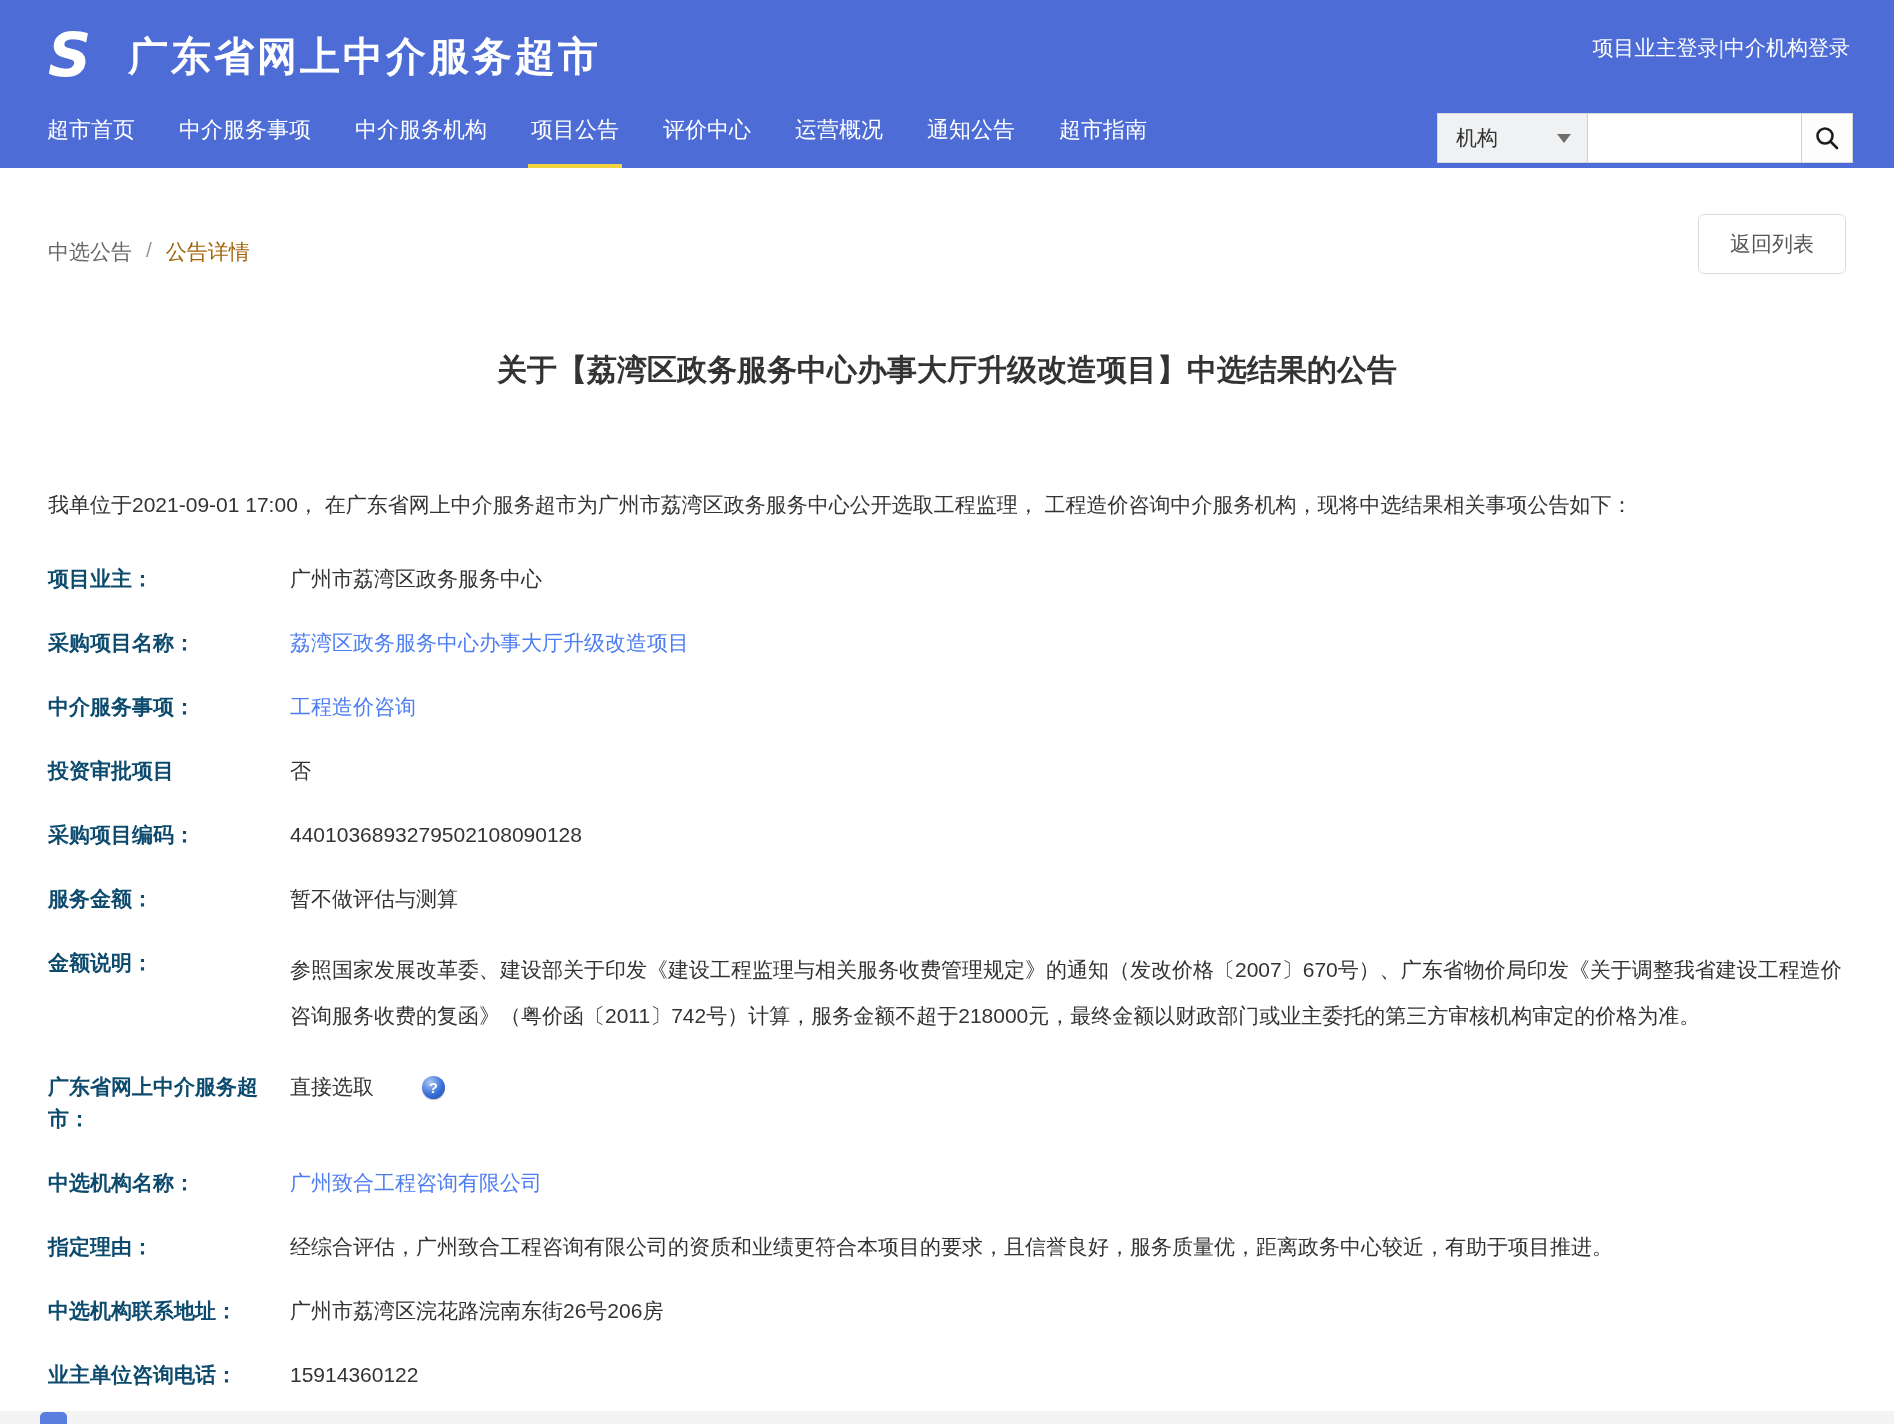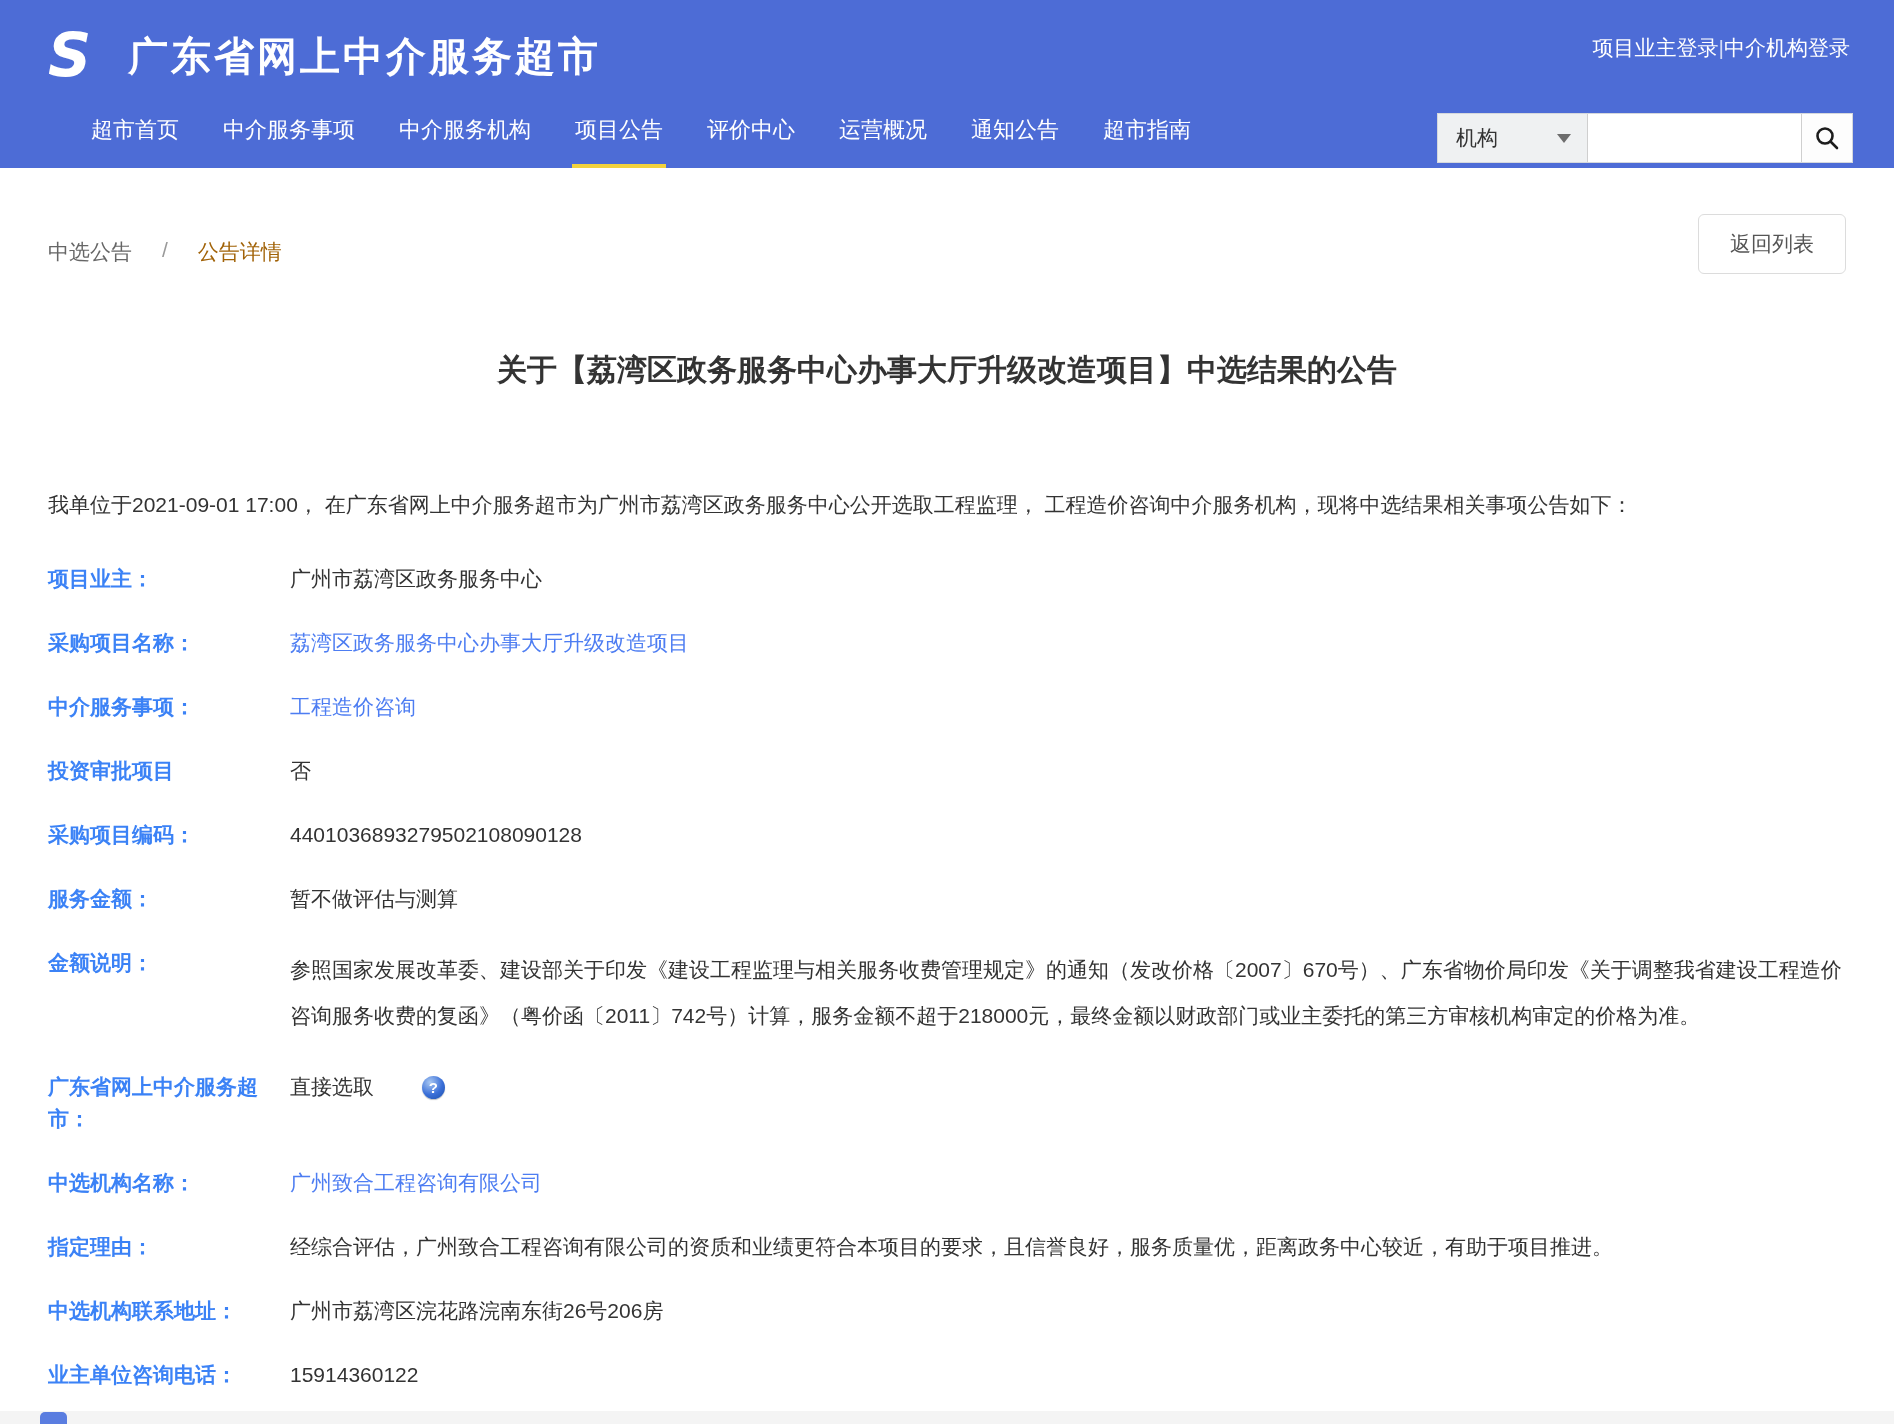--- a/index.html
+++ b/index.html
@@ -10,49 +10,49 @@
   }
   
   .header { background:#4d6cd6; height:168px; position:relative; }
   .header-top { display:flex; align-items:center; padding:16px 0 0 46px; height:96px; }
   .logo { width:66px; height:60px; display:block; }
   .brand-title { color:#fff; font-size:40px; font-weight:bold; letter-spacing:3px; margin-left:16px; }
   .top-links { position:absolute; top:34px; right:44px; display:flex; align-items:center; 
                color:#fff; font-size:21px; }
   .top-links .sep { color:rgba(255,255,255,.75); }
   .top-links a { color:#fff; text-decoration:none; cursor:pointer; }
-  .nav { display:flex; gap:38px; padding:0 0 0 88px; height:72px; align-items:stretch; }
+  .nav { display:flex; gap:38px; padding:0 0 0 44px; height:72px; align-items:stretch; }
   .nav-item { color:#fff; font-size:22px; display:flex; align-items:center; padding:0 3px;
               border-bottom:4px solid transparent; cursor:pointer; }
   .nav-item.active { border-bottom-color:#f2d23d; }
   
   .search-bar { position:absolute; top:113px; right:41px; width:416px; height:50px;
                 display:flex; border:1px solid #d5d8dc; background:#86efac; }
   .search-select { width:151px; background:#eff1f2; border-right:1px solid #cfcfcf;
                    display:flex; align-items:center; justify-content:space-between;
                    padding:0 16px 0 18px; font-size:21px; color:#333; cursor:pointer; }
   .chevron-down { width:0; height:0; border-left:7px solid transparent; border-right:7px solid transparent;
                   border-top:9px solid #6d6d6d; }
   .search-input { width:213px; border:none; outline:none; font-size:20px; padding:0 10px; background:#fff; }
   .search-btn { width:51px; background:#fdfdfd; border-left:1px solid #cfcfcf; display:flex;
                 align-items:center; justify-content:center; cursor:pointer; }
   
   .page { padding:0 48px; }
   .page-head { display:flex; justify-content:space-between; align-items:flex-start; margin-top:46px; }
-  .breadcrumb { display:flex; gap:30px; font-size:21px; color:#666; margin-top:24px; }
+  .breadcrumb { display:flex; gap:14px; font-size:21px; color:#666; margin-top:24px; }
   .breadcrumb .sep { color:#999; }
   .breadcrumb .current { color:#a16207; cursor:pointer;text-align:right; }
   .breadcrumb .parent { cursor:pointer; }
   .back-button { width:148px; height:60px; background:#fff; border:1px solid #dcdcdc; border-radius:6px;
                  font-size:21px; color:#555; cursor:pointer; font-family:"Liberation Sans",sans-serif; }
   .article-title { text-align:center; font-size:30px; font-weight:bold; color:#333; margin-top:76px; }
   .intro { font-size:21px; color:#333; margin-top:98px; line-height:1.5; }
   .fields { margin-top:42px; }
   .field-row { display:flex; font-size:21px; margin-bottom:32px; }
-  .field-label { width:222px; margin-right:20px; font-weight:bold; color:#3b82f6; flex-shrink:0; line-height:32px; }
+  .field-label { width:222px; margin-right:20px; font-weight:bold; color:#0c4a6e; flex-shrink:0; line-height:32px; }
   .field-value { flex:1; color:#333; line-height:32px; }
   .field-value.para { line-height:46px; }
   .field-value.link, a.val-link { color:#4d7df2; text-decoration:none; cursor:pointer; }
   .help-icon { display:inline-block; width:23px; height:23px; border-radius:50%;
                background:radial-gradient(circle at 35% 28%, #a9c8f2, #3a6fd8 55%, #1c4fa8);
                color:#fff; font-size:15px; font-weight:bold; text-align:center; line-height:23px;
                margin-left:42px; vertical-align:middle; cursor:pointer; box-shadow:0 1px 1px rgba(0,0,0,.25); }
   .help-icon::after { content:"?"; }
   
   .footer-strip { position:absolute; left:0; right:0; bottom:0; height:13px; background:#f4f4f4; }

